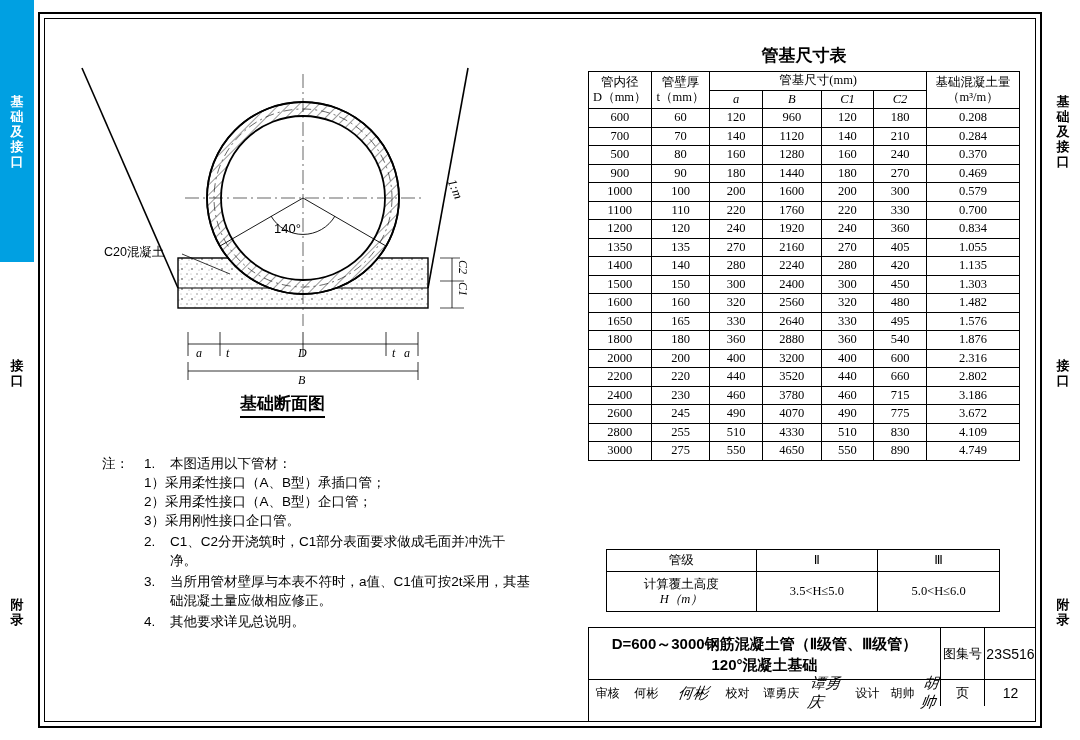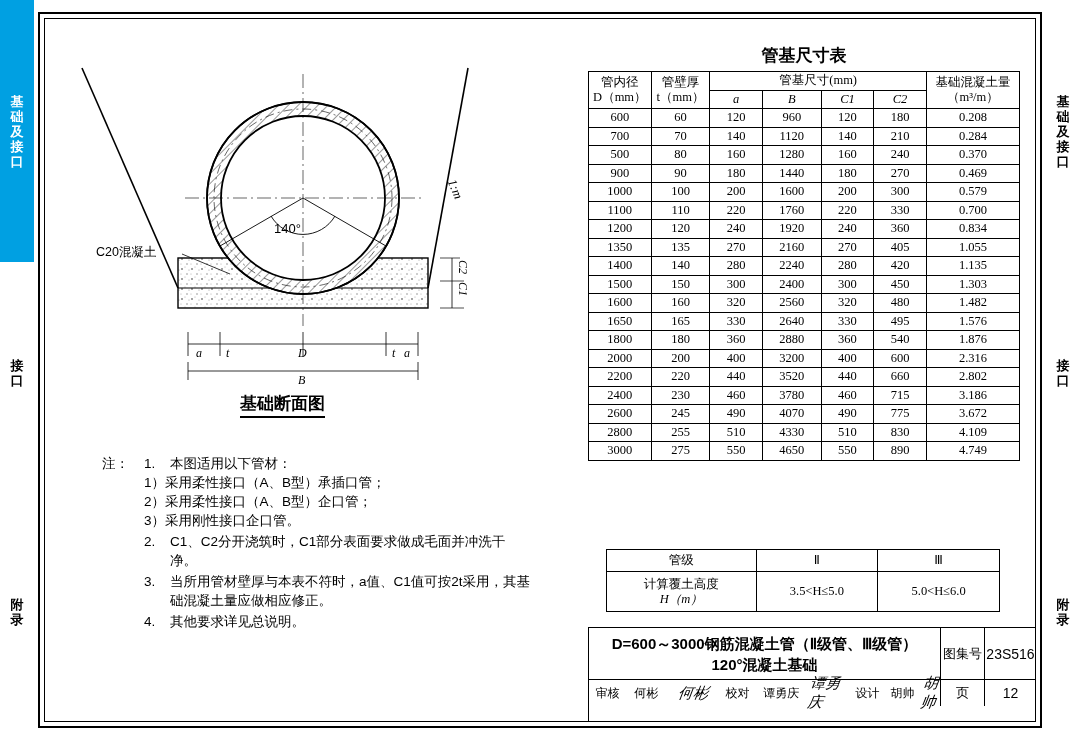--- a/index.html
+++ b/index.html
@@ -238,21 +238,21 @@
       <line x1="128" y1="336" x2="128" y2="354" stroke="#000" stroke-width="0.8"></line>
       <line x1="358" y1="336" x2="358" y2="354" stroke="#000" stroke-width="0.8"></line>
 
       <line x1="122" y1="228" x2="170" y2="248" stroke="#000" stroke-width="0.8"></line>
     </svg>
 
     <div style="position:absolute;left:214px;top:195px;font-size:13px;font-family:'Liberation Sans',sans-serif;">140°</div>
 
     <div style="position:absolute;left:385px;top:155px;font-size:13px;font-family:'Liberation Serif',serif;font-style:italic;transform:rotate(68deg);">1:m</div>
 
-    <div class="hatch-label" style="position:absolute;left:36px;top:218px;">C20混凝土</div>
+    <div class="hatch-label" style="position:absolute;left:44px;top:218px;">C20混凝土</div>
 
     <div style="position:absolute;left:395px;top:234px;font-size:12px;font-style:italic;writing-mode:vertical-rl;">C2</div>
     <div style="position:absolute;left:395px;top:256px;font-size:12px;font-style:italic;writing-mode:vertical-rl;">C1</div>
 
     <div style="position:absolute;left:136px;top:320px;font-size:12px;font-style:italic;">a</div>
     <div style="position:absolute;left:166px;top:320px;font-size:12px;font-style:italic;">t</div>
     <div style="position:absolute;left:238px;top:320px;font-size:12px;font-style:italic;">D</div>
     <div style="position:absolute;left:332px;top:320px;font-size:12px;font-style:italic;">t</div>
     <div style="position:absolute;left:344px;top:320px;font-size:12px;font-style:italic;">a</div>
     <div style="position:absolute;left:238px;top:347px;font-size:12px;font-style:italic;">B</div>

